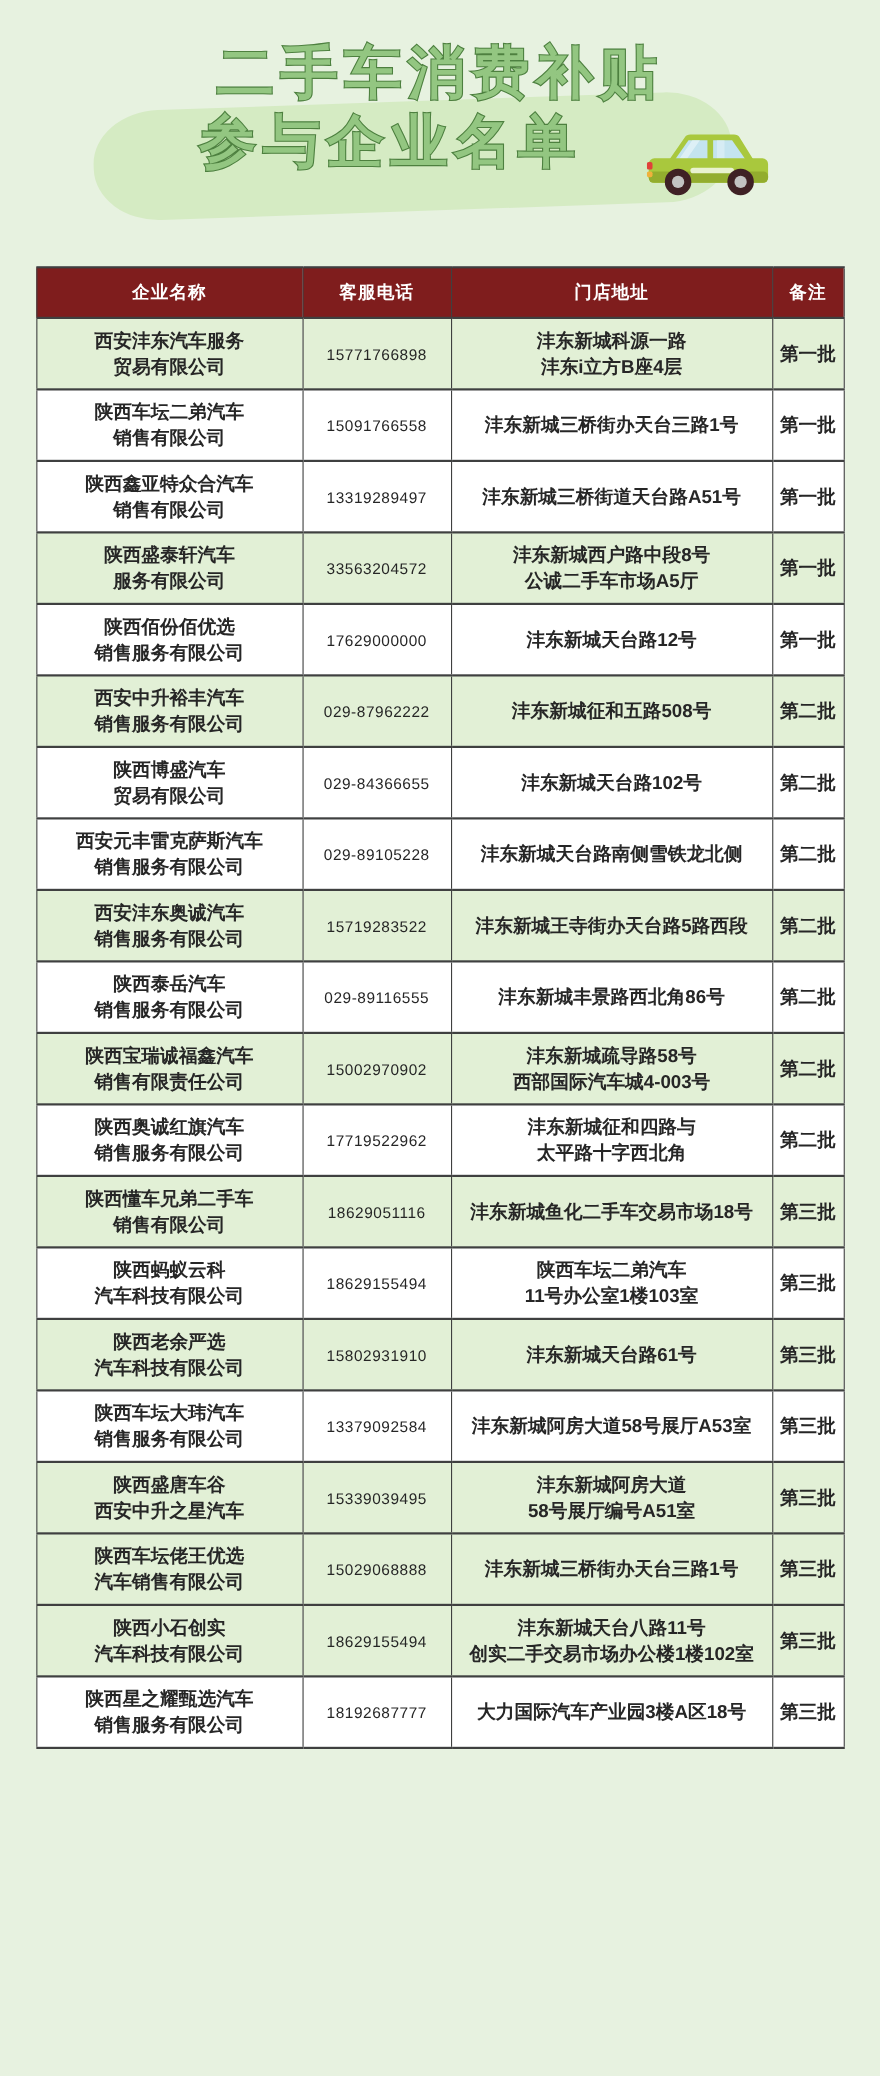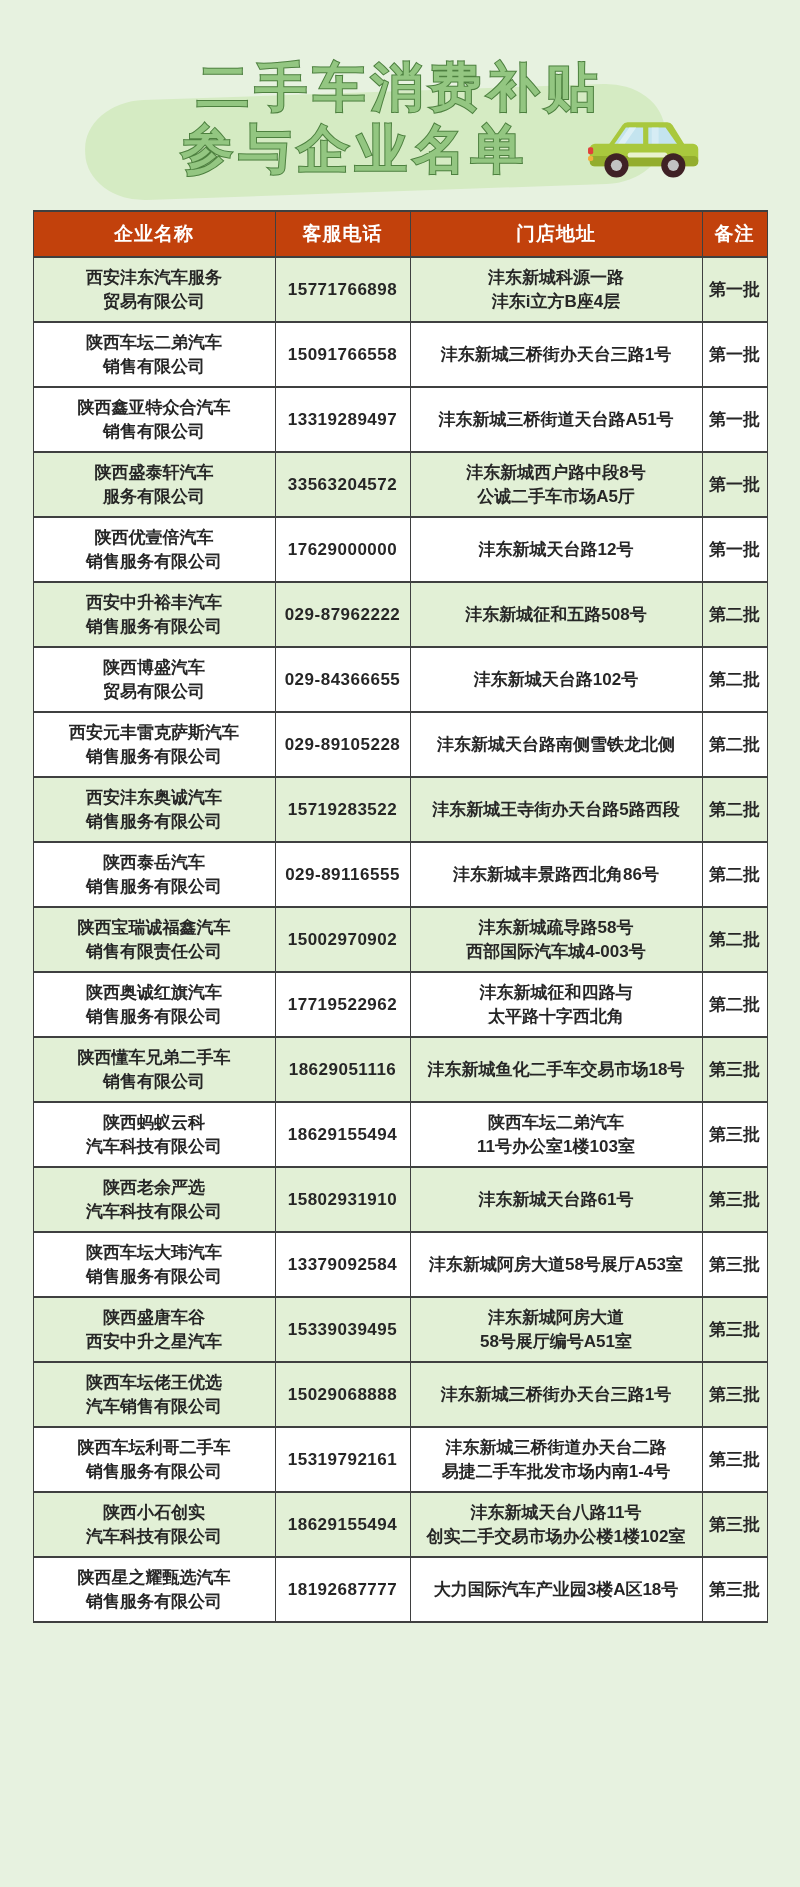--- a/index.html
+++ b/index.html
@@ -11,22 +11,22 @@
     font-family: "Liberation Sans", "DejaVu Sans", sans-serif;
     color: #262626;
     overflow: hidden;
   }
   .page { position: relative; width: 800px; height: 1887px; }
 
   
   .title-block {
     position: relative;
     width: 800px;
-    height: 210px;
-    padding-top: 56px;
+    height: 242px;
+    padding-top: 36px;
   }
   .title-blob {
     position: absolute;
     left: 85px; top: 92px;
     width: 580px; height: 100px;
     background: #d5ebc3;
     border-radius: 60px / 48px;
     transform: rotate(-2deg);
     z-index: 0;
   }
@@ -60,35 +60,35 @@
   }
   table.list th, table.list td {
     border-left: 1px solid #3f4040;
     border-right: 1px solid #3f4040;
     border-top: 2px solid #3f4040;
     border-bottom: 2px solid #3f4040;
     text-align: center;
     vertical-align: middle;
   }
   table.list th {
-    background: #c2410c;
+    background: #7f1d1d;
     color: #ffffff;
-    font-size: 19px;
+    font-size: 16px;
     font-weight: bold;
     height: 46px;
     letter-spacing: 1px;
   }
   table.list td {
     height: 65px;
     font-size: 17px;
     font-weight: 600;
     line-height: 24px;
     padding: 2px 3px;
   }
-  table.list td.col-phone { font-size: 17px; letter-spacing: 0.5px; font-weight: 700; }
+  table.list td.col-phone { font-size: 14px; letter-spacing: 0.5px; font-weight: 400; }
   tr.alt td { background: #e2f0d6; }
 </style>
 </head>
 <body>
 
 <div class="page">
 
   <div class="title-block">
     <div class="title-blob"></div>
     <div class="title-line">二手车消费补贴</div>
@@ -174,21 +174,21 @@
           </td>
           <td class="col-phone">33563204572</td>
           <td class="col-address">
             <div>沣东新城西户路中段8号</div>
             <div>公诚二手车市场A5厅</div>
           </td>
           <td class="col-note">第一批</td>
         </tr>
         <tr>
           <td class="col-name">
-            <div>陕西优壹倍汽车</div>
+            <div>陕西佰份佰优选</div>
             <div>销售服务有限公司</div>
           </td>
           <td class="col-phone">17629000000</td>
           <td class="col-address">
             <div>沣东新城天台路12号</div>
           </td>
           <td class="col-note">第一批</td>
         </tr>
         <tr class="alt">
           <td class="col-name">
@@ -330,32 +330,20 @@
           <td class="col-name">
             <div>陕西车坛佬王优选</div>
             <div>汽车销售有限公司</div>
           </td>
           <td class="col-phone">15029068888</td>
           <td class="col-address">
             <div>沣东新城三桥街办天台三路1号</div>
           </td>
           <td class="col-note">第三批</td>
         </tr>
-        <tr>
-          <td class="col-name">
-            <div>陕西车坛利哥二手车</div>
-            <div>销售服务有限公司</div>
-          </td>
-          <td class="col-phone">15319792161</td>
-          <td class="col-address">
-            <div>沣东新城三桥街道办天台二路</div>
-            <div>易捷二手车批发市场内南1-4号</div>
-          </td>
-          <td class="col-note">第三批</td>
-        </tr>
         <tr class="alt">
           <td class="col-name">
             <div>陕西小石创实</div>
             <div>汽车科技有限公司</div>
           </td>
           <td class="col-phone">18629155494</td>
           <td class="col-address">
             <div>沣东新城天台八路11号</div>
             <div>创实二手交易市场办公楼1楼102室</div>
           </td>

